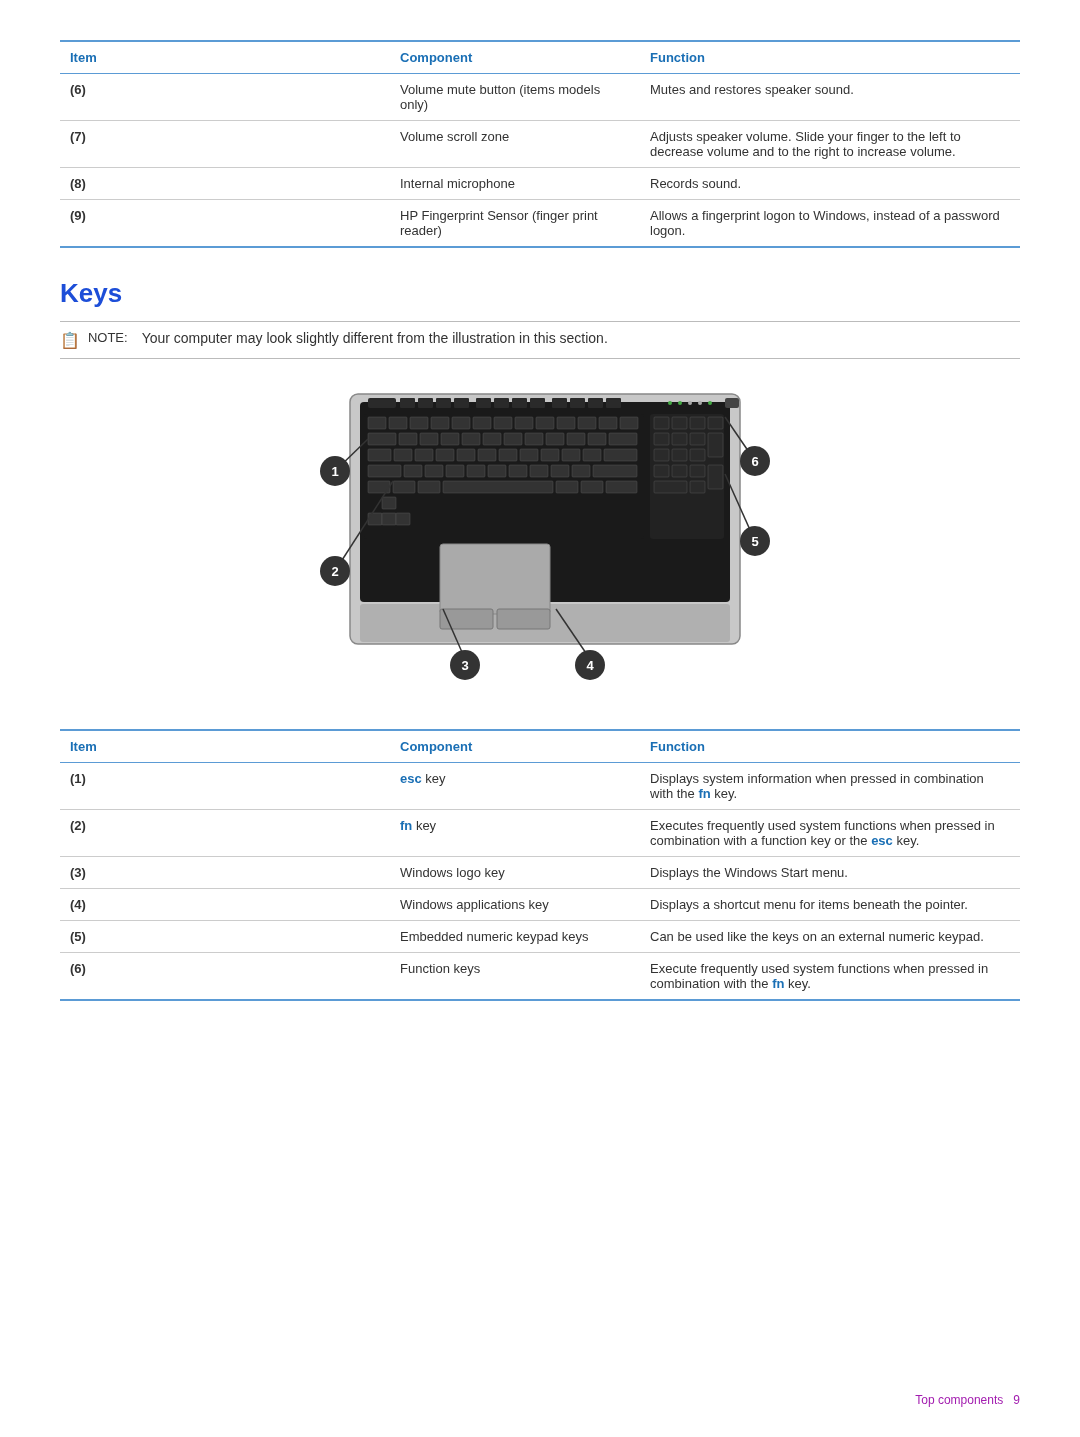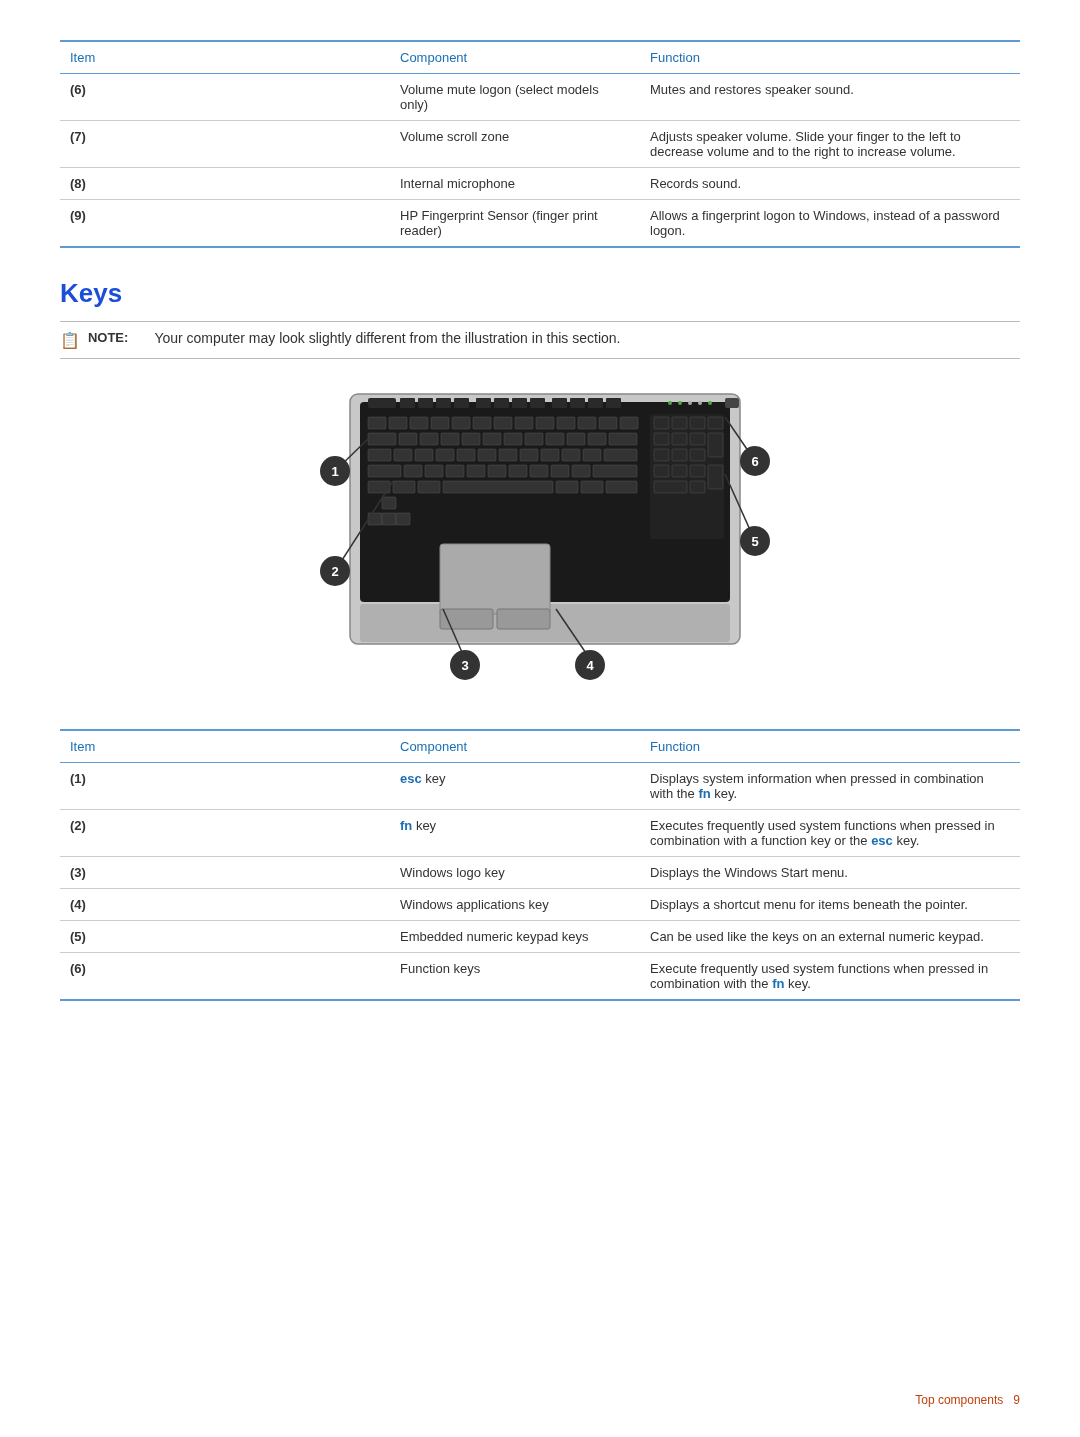--- a/index.html
+++ b/index.html
@@ -24,21 +24,21 @@
       border-bottom: 1px solid #5b9bd5;
     }
     table tbody tr {
       border-bottom: 1px solid #ccc;
     }
     table tbody tr:last-child {
       border-bottom: 2px solid #5b9bd5;
     }
     th {
       color: #1a6fb5;
-      font-weight: normal;
+      font-weight: bold;
       padding: 8px 10px;
       text-align: left;
       font-size: 13px;
     }
     td {
       padding: 8px 10px;
       vertical-align: top;
       font-size: 13px;
     }
     td.item-col {
@@ -70,22 +70,22 @@
       margin-bottom: 20px;
       gap: 8px;
     }
     .note-icon {
       font-size: 16px;
       color: #555;
       margin-top: 1px;
       flex-shrink: 0;
     }
     .note-label {
-      font-weight: bold;
-      margin-right: 18px;
+      font-weight: normal;
+      margin-right: 6px;
     }
     .note-text {
       font-size: 14px;
       color: #333;
     }
 
     
     .keyboard-diagram {
       display: flex;
       justify-content: center;
@@ -110,21 +110,21 @@
       color: #1a6fb5;
       font-weight: bold;
     }
 
     
     .page-footer {
       position: fixed;
       bottom: 30px;
       right: 60px;
       font-size: 12px;
-      color: #c2410c;
+      color: #a21caf;
       display: flex;
       align-items: center;
       gap: 10px;
     }
 
     .section-keys {
       margin-top: 10px;
       margin-bottom: 20px;
     }
   </style>
@@ -135,21 +135,21 @@
   <thead>
     <tr>
       <th>Item</th>
       <th>Component</th>
       <th>Function</th>
     </tr>
   </thead>
   <tbody id="top-table-body">
   <tr>
     <td class="item-col">(6)</td>
-    <td class="comp-col">Volume mute logon (select models only)</td>
+    <td class="comp-col">Volume mute button (items models only)</td>
     <td class="func-col">Mutes and restores speaker sound.</td>
   </tr>
       <tr>
     <td class="item-col">(7)</td>
     <td class="comp-col">Volume scroll zone</td>
     <td class="func-col">Adjusts speaker volume. Slide your finger to the left to decrease volume and to the right to increase volume.</td>
   </tr>
       <tr>
     <td class="item-col">(8)</td>
     <td class="comp-col">Internal microphone</td>

